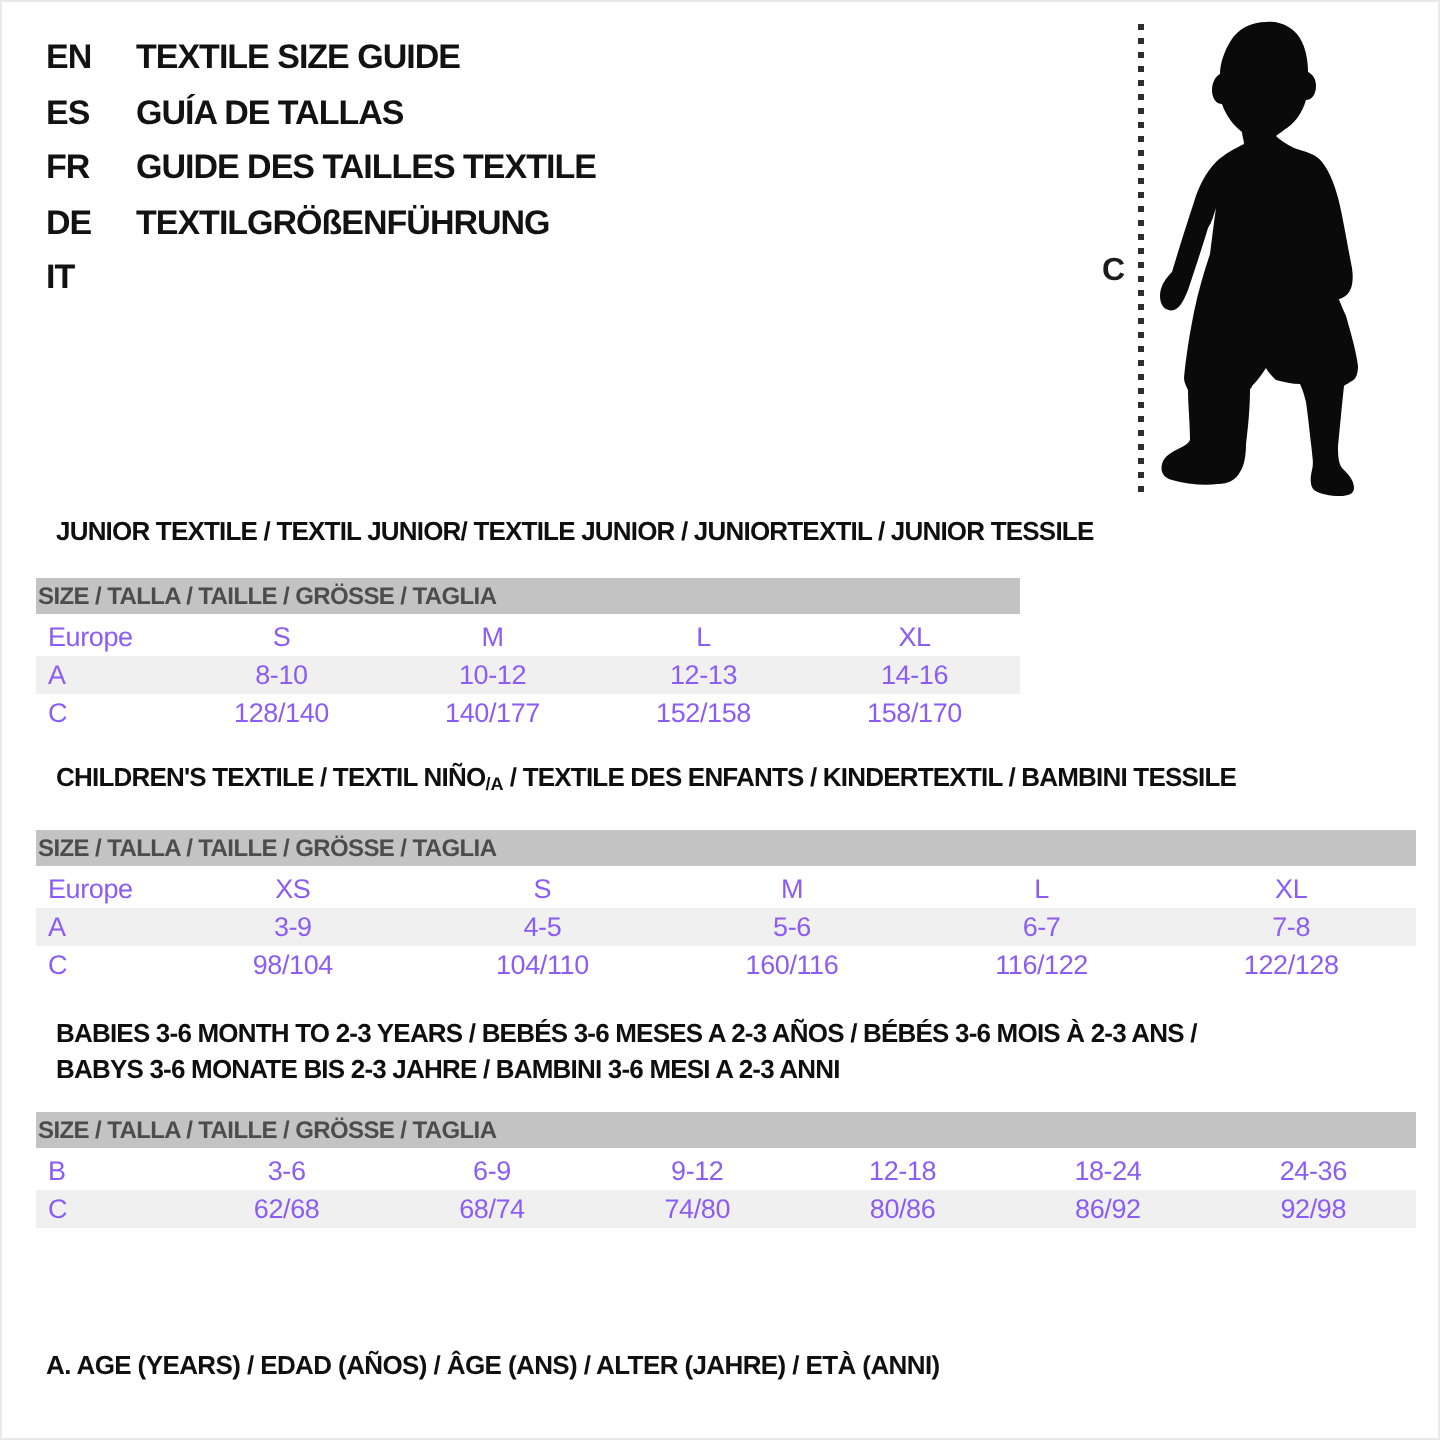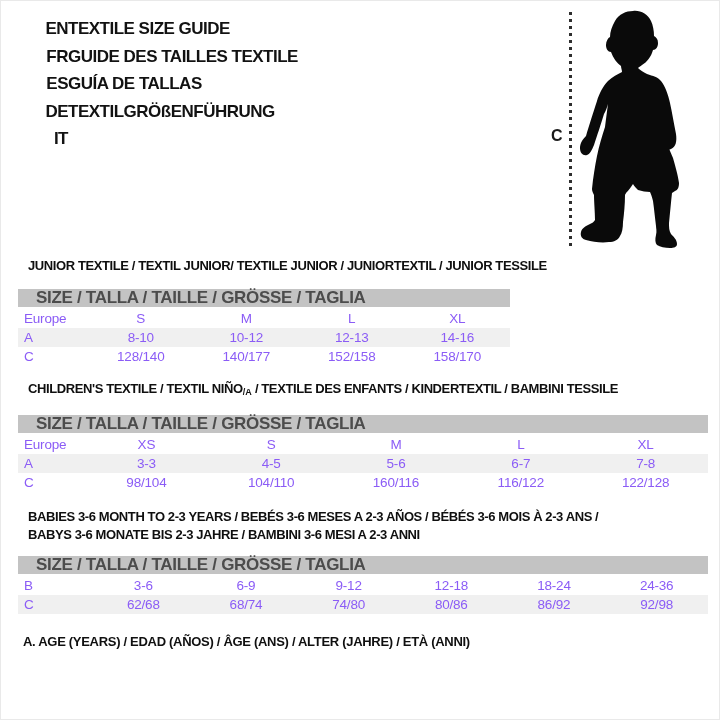--- a/index.html
+++ b/index.html
@@ -4,70 +4,70 @@
 <style>
   html,body{margin:0;padding:0;}
   body{
     width:720px;height:720px;position:relative;background:#ffffff;
     font-family:"Liberation Sans", sans-serif;color:#1a1a1a;overflow:hidden;
     box-shadow:inset 0 0 0 1px #e9e9e9;
   }
   
   .lang-list{position:absolute;top:15px;left:23px;}
   .lang-row{display:flex;line-height:27.5px;font-weight:bold;font-size:17px;letter-spacing:-0.5px;color:#121212;}
-  .lang-code{width:45px;flex:0 0 45px;text-align:right;}
+  .lang-code{width:45px;flex:0 0 45px;}
   
   .height-line{
     position:absolute;left:569px;top:12px;width:3px;height:238px;
     background:repeating-linear-gradient(to bottom,#2e2e2e 0 3px,transparent 3px 7px);
   }
   .c-label{position:absolute;left:551px;top:127px;font-weight:bold;font-size:16px;color:#1c1c1c;}
   .silhouette{position:absolute;left:578px;top:6px;width:132px;height:243px;}
   
   .size-section{position:absolute;left:18px;}
   .size-section h2{
     margin:0 0 16px 10px;font-size:13px;line-height:14px;font-weight:bold;
     letter-spacing:-0.4px;color:#0f0f0f;white-space:nowrap;
   }
   .size-section h2 .t2line{display:block;line-height:18px;}
   .size-section h2.twoline{margin-bottom:12px;}
   .sub{font-size:9px;vertical-align:-2px;letter-spacing:0;}
   .size-bar{
     height:18px;line-height:18px;background:#c3c3c3;color:#4c4c4c;
-    font-size:17px;font-weight:bold;letter-spacing:-0.3px;padding-left:18px;box-sizing:border-box;
+    font-size:12px;font-weight:bold;letter-spacing:-0.3px;padding-left:1px;box-sizing:border-box;
   }
   table.size-table{width:100%;border-collapse:collapse;table-layout:fixed;margin-top:2px;}
   table.size-table td{
     height:19px;padding:0;font-size:13.5px;letter-spacing:-0.2px;color:#8b5cf6;
     text-align:center;vertical-align:middle;white-space:nowrap;
   }
   table.size-table td.lbl{text-align:left;padding-left:6px;}
   table.t4 td.lbl{width:64px;}
   table.t5 td.lbl{width:60px;}
   table.t6 td.lbl{width:68px;}
   tr.stripe td{background:#f0f0f0;}
   
-  .footnotes{position:absolute;left:23px;top:632px;}
+  .footnotes{position:absolute;left:23px;top:673px;}
   .footnote{font-size:13px;font-weight:bold;letter-spacing:-0.3px;line-height:19px;color:#101010;white-space:nowrap;}
 </style>
 </head>
 <body>
 
 <div class="lang-list">
   <div class="lang-row">
     <span class="lang-code">EN</span>
     <span class="lang-label">TEXTILE SIZE GUIDE</span>
   </div>
   <div class="lang-row">
+    <span class="lang-code">ES</span>
+    <span class="lang-label">GUÍA DE TALLAS</span>
+  </div>
+  <div class="lang-row">
     <span class="lang-code">FR</span>
     <span class="lang-label">GUIDE DES TAILLES TEXTILE</span>
-  </div>
-  <div class="lang-row">
-    <span class="lang-code">ES</span>
-    <span class="lang-label">GUÍA DE TALLAS</span>
   </div>
   <div class="lang-row">
     <span class="lang-code">DE</span>
     <span class="lang-label">TEXTILGRÖßENFÜHRUNG</span>
   </div>
   <div class="lang-row">
     <span class="lang-code">IT</span>
   </div>
 </div>
 
@@ -115,21 +115,21 @@
         <tr>
       <td class="lbl">Europe</td>
       <td>XS</td>
       <td>S</td>
       <td>M</td>
       <td>L</td>
       <td>XL</td>
     </tr>
     <tr class="stripe">
       <td class="lbl">A</td>
-      <td>3-3</td>
+      <td>3-9</td>
       <td>4-5</td>
       <td>5-6</td>
       <td>6-7</td>
       <td>7-8</td>
     </tr>
     <tr>
       <td class="lbl">C</td>
       <td>98/104</td>
       <td>104/110</td>
       <td>160/116</td>

